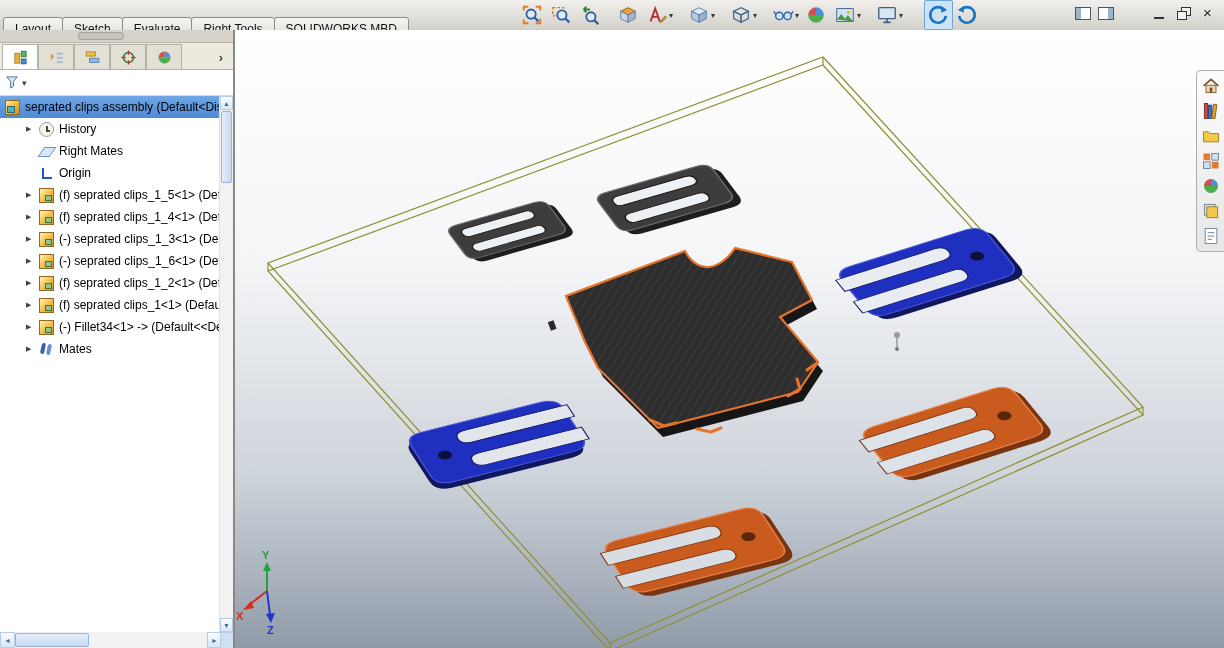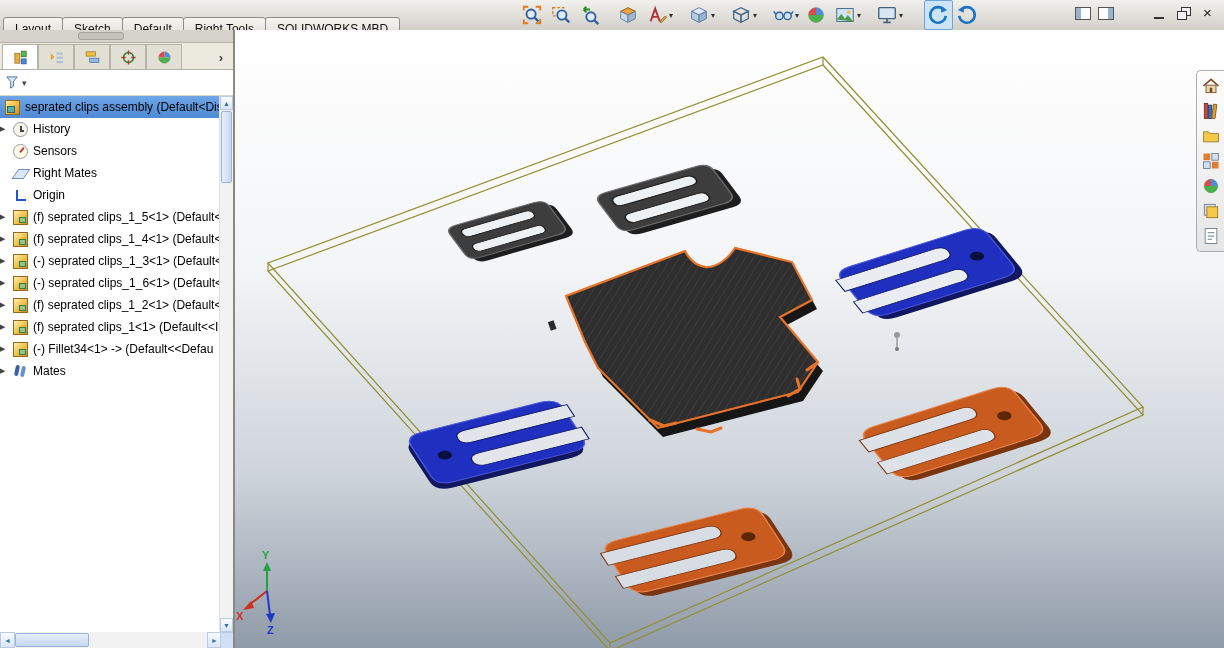--- a/index.html
+++ b/index.html
@@ -27,21 +27,21 @@
   #left-panel{position:absolute;left:0;top:30px;width:235px;bottom:0;background:#fff;border-right:2px solid #8a887f;box-sizing:border-box;}
   #panel-grip{height:12px;background:#d6d3cc;border-bottom:1px solid #b5b2a8;position:relative;}
   .grip{position:absolute;left:78px;top:2px;width:44px;height:6px;border-radius:3px;background:#c6c3ba;border:1px solid #a5a298;}
   #panel-tabs{height:27px;background:#ece9df;display:flex;align-items:flex-end;border-bottom:1px solid #b5b2a8;padding-left:2px;box-sizing:border-box;}
   .ptab{width:36px;height:25px;display:flex;align-items:center;justify-content:center;border:1px solid #b5b2a8;border-bottom:none;background:#e2dfd4;box-sizing:border-box;}
   .ptab.active{background:#fff;}
   .ptab-chevron{margin-left:auto;margin-right:4px;width:16px;height:22px;line-height:22px;text-align:center;font-size:13px;font-weight:bold;color:#444;}
   #filter-row{height:26px;border-bottom:1px solid #dad7ce;display:flex;align-items:center;padding-left:5px;gap:2px;background:#fff;box-sizing:border-box;}
   #filter-row .caret{font-size:9px;color:#444;}
   #tree{position:absolute;top:66px;left:0;right:13px;bottom:16px;overflow:hidden;font-size:12px;background:#fff;}
-  .trow{display:flex;align-items:center;height:22px;padding-left:0;white-space:nowrap;color:#000;}
+  .trow{display:flex;align-items:center;height:22px;padding-left:26px;white-space:nowrap;color:#000;}
   .trow.root{padding-left:5px;background:linear-gradient(#6ea6e6,#4f8ad6);}
   .arr{width:13px;flex:0 0 13px;font-size:7px;color:#444;}
   .ticon{width:15px;height:15px;position:relative;display:inline-block;flex:0 0 15px;margin-right:5px;box-sizing:border-box;}
   .tlabel{overflow:hidden;}
   
   .history-icon{background:#fdf6e3;border:1px solid #8a98b8;border-radius:50%;}
   .history-icon::before{content:"";position:absolute;left:6px;top:3px;width:2px;height:5px;background:#445;}
   .history-icon::after{content:"";position:absolute;left:6px;top:7px;width:4px;height:2px;background:#445;}
   .sensors-icon{background:#fffbe8;border:1px solid #999;border-radius:50%;}
   .sensors-icon::after{content:"";position:absolute;left:7px;top:2px;width:2px;height:6px;background:#c33;transform:rotate(40deg);}
@@ -197,21 +197,21 @@
 
         <div class="cmdtab">
           <span>Layout</span>
         </div>
 
         <div class="cmdtab">
           <span>Sketch</span>
         </div>
 
         <div class="cmdtab">
-          <span>Default</span>
+          <span>Evaluate</span>
         </div>
 
         <div class="cmdtab">
           <span>Right Tools</span>
         </div>
 
 
         <div class="cmdtab">
           <span>SOLIDWORKS MBD</span>
         </div>
@@ -372,25 +372,20 @@
         <span class="tlabel">seprated clips assembly  (Default&lt;Displ</span>
       </div>
       <div>
 
           <div class="trow">
             <span class="arr">▶</span>
             <span class="ticon history-icon"></span>
             <span class="tlabel">History</span>
           </div>
 
-          <div class="trow">
-            <span class="arr"></span>
-            <span class="ticon sensors-icon"></span>
-            <span class="tlabel">Sensors</span>
-          </div>
 
 
 
 
           <div class="trow">
             <span class="arr"></span>
             <span class="ticon plane-icon"></span>
             <span class="tlabel">Right Mates</span>
           </div>
 

